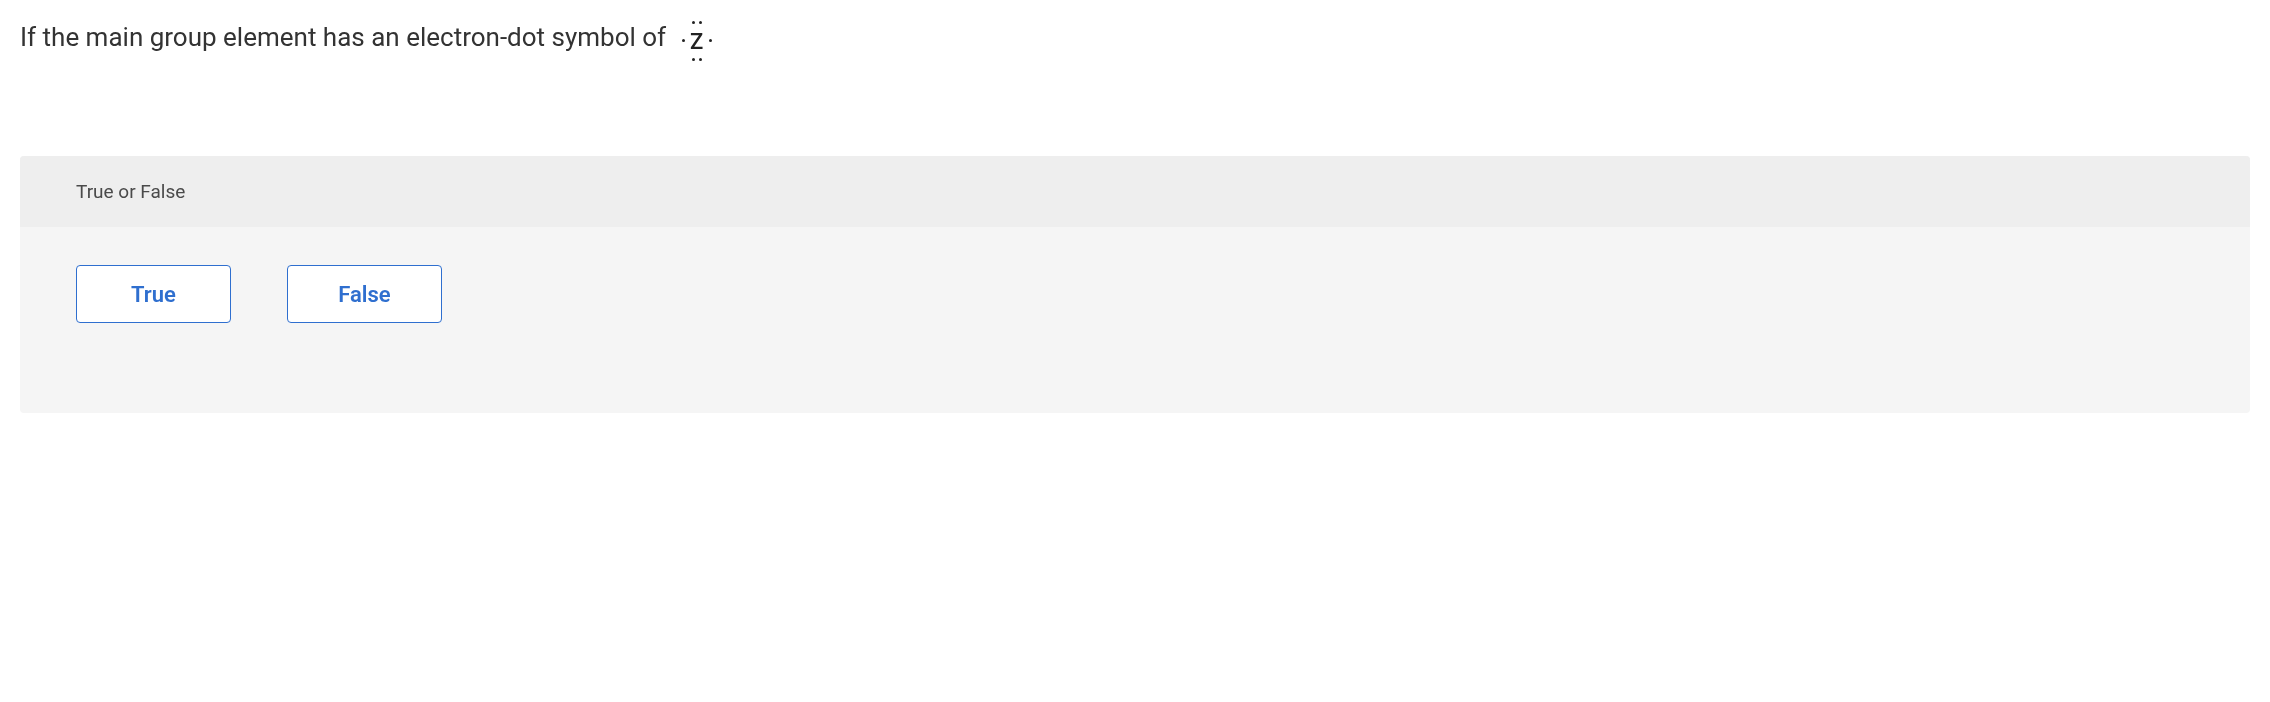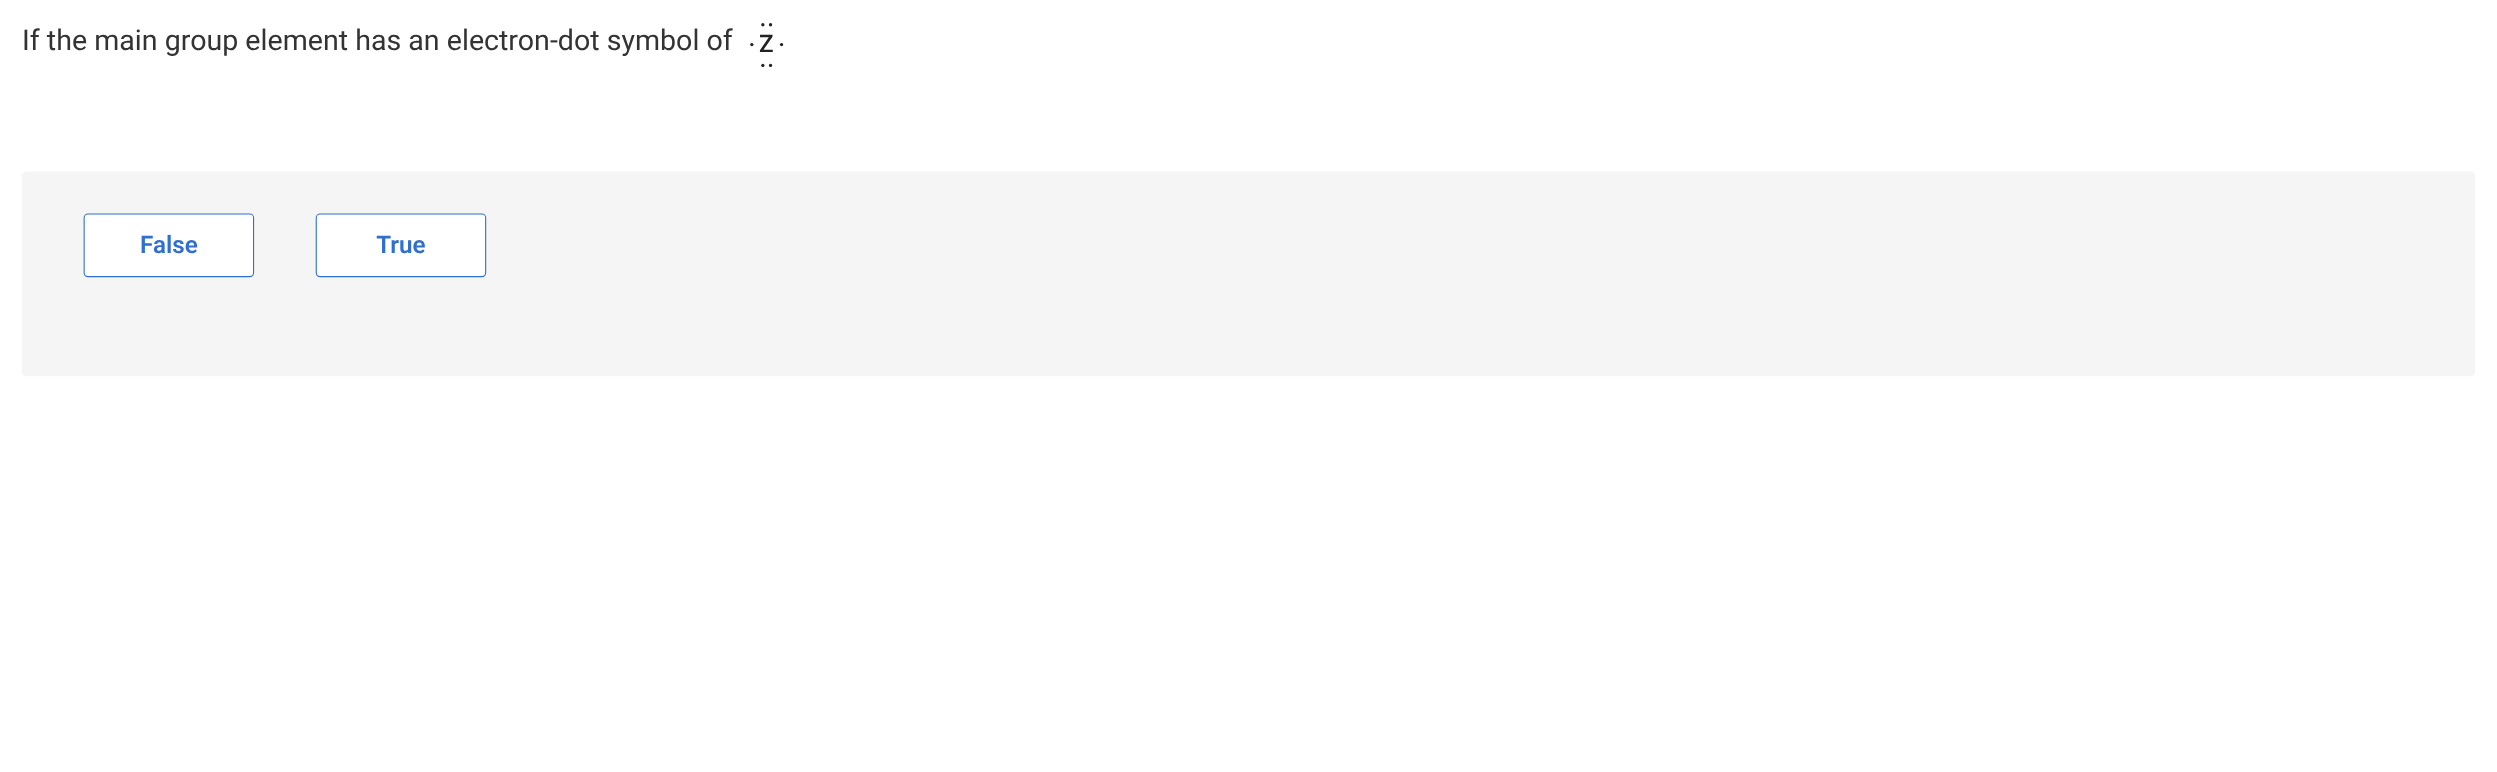--- a/index.html
+++ b/index.html
@@ -101,17 +101,18 @@
     <span class="dot t1"></span>
     <span class="dot t2"></span>
     <span class="dot b1"></span>
     <span class="dot b2"></span>
     <span class="dot l1"></span>
     <span class="dot r1"></span>
   </span>
 </div>
 
 <div class="answer-panel">
+  <div class="panel-header">True or False</div>
   <div class="options-row">
+    <button class="tf-button">True</button>
     <button class="tf-button">False</button>
-    <button class="tf-button">True</button>
   </div>
 </div>
 
 </body></html>

